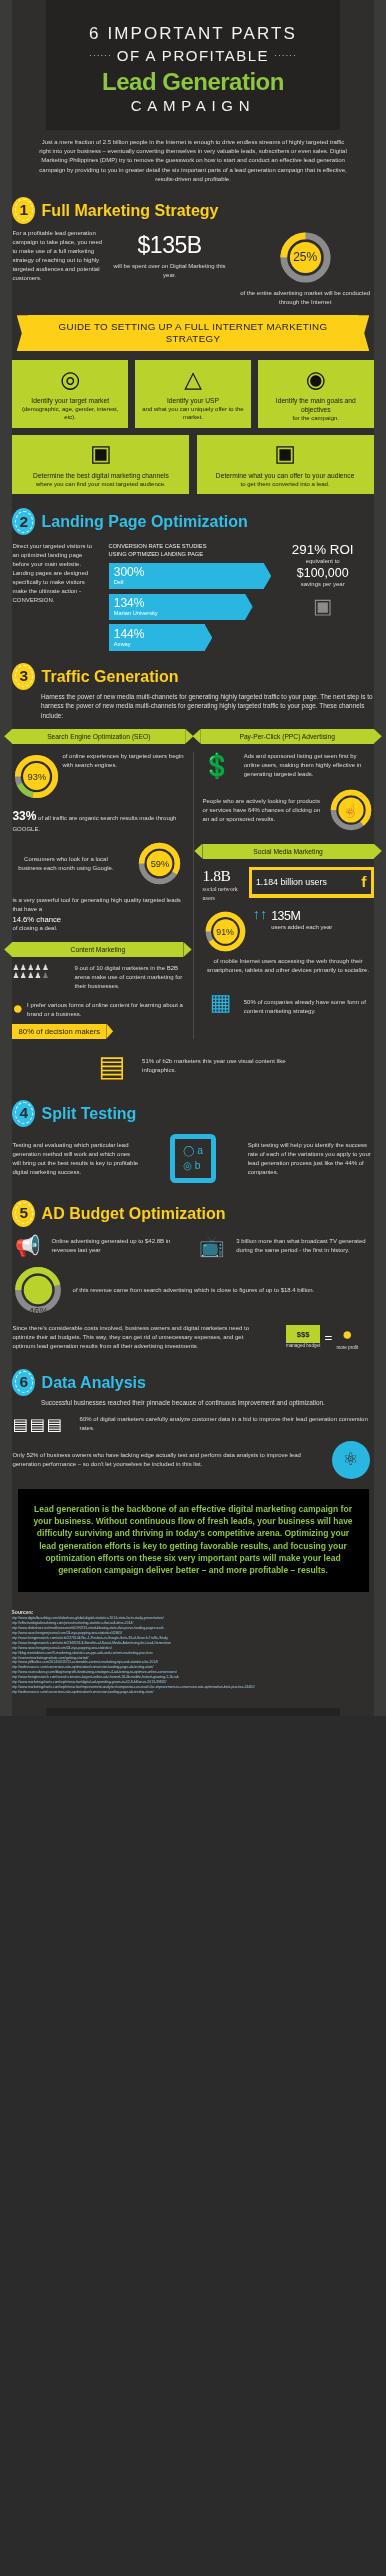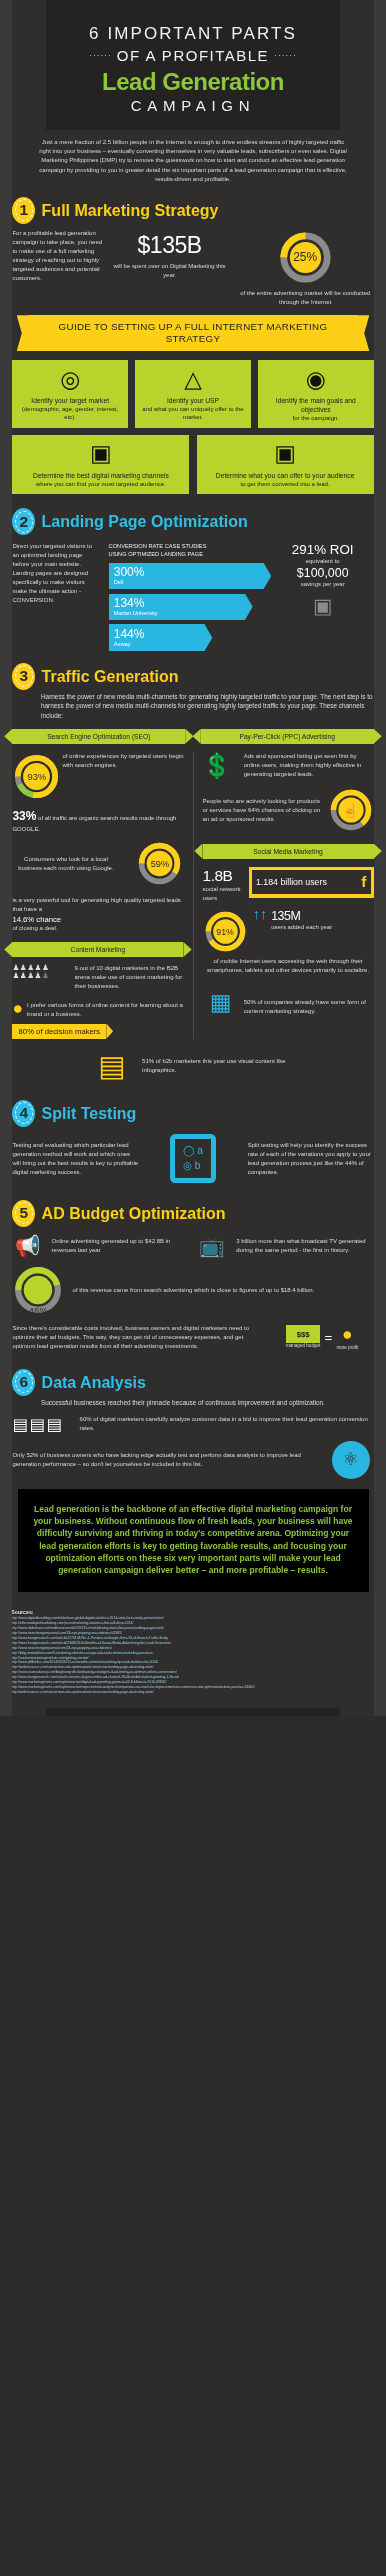--- a/index.html
+++ b/index.html
@@ -337,21 +337,21 @@
             <circle cx="21" cy="21" r="16" fill="none" stroke="#fdd017" stroke-width="5" stroke-dasharray="64 36" stroke-dashoffset="25" transform="rotate(-90 21 21)"></circle>
             <circle cx="21" cy="21" r="11.5" fill="#fdd017"></circle>
           </svg>
           <span class="lbl" style="font-size:13.4px;color:#1b1b1b;">☝</span>
         </div>
       </div>
       <div style="margin-top:10.3px;">
           <span class="tag">Social Media Marketing</span>
         </div>
       <div style="display:flex;gap:5.2px;margin-top:8.2px;align-items:flex-start;">
-        <div style="flex:0 0 41px;">
+        <div style="flex:0 0 41px;font-family:Liberation Serif, serif;">
           <div class="bigstat" style="font-size:15.5px;">1.8B</div>
           <div class="small">social network users</div>
         </div>
         <div style="flex:1;background:#fdd017;padding:3.1px;">
           <div style="background:#2f2e2c;color:#fff;padding:4.1px;font-size:8.8px;line-height:1.05;display:flex;justify-content:space-between;align-items:center;">
             <span>1.184 billion users</span>
             <span style="color:#fdd017;font-size:15.5px;font-weight:bold;">f</span>
           </div>
         </div>
       </div>

